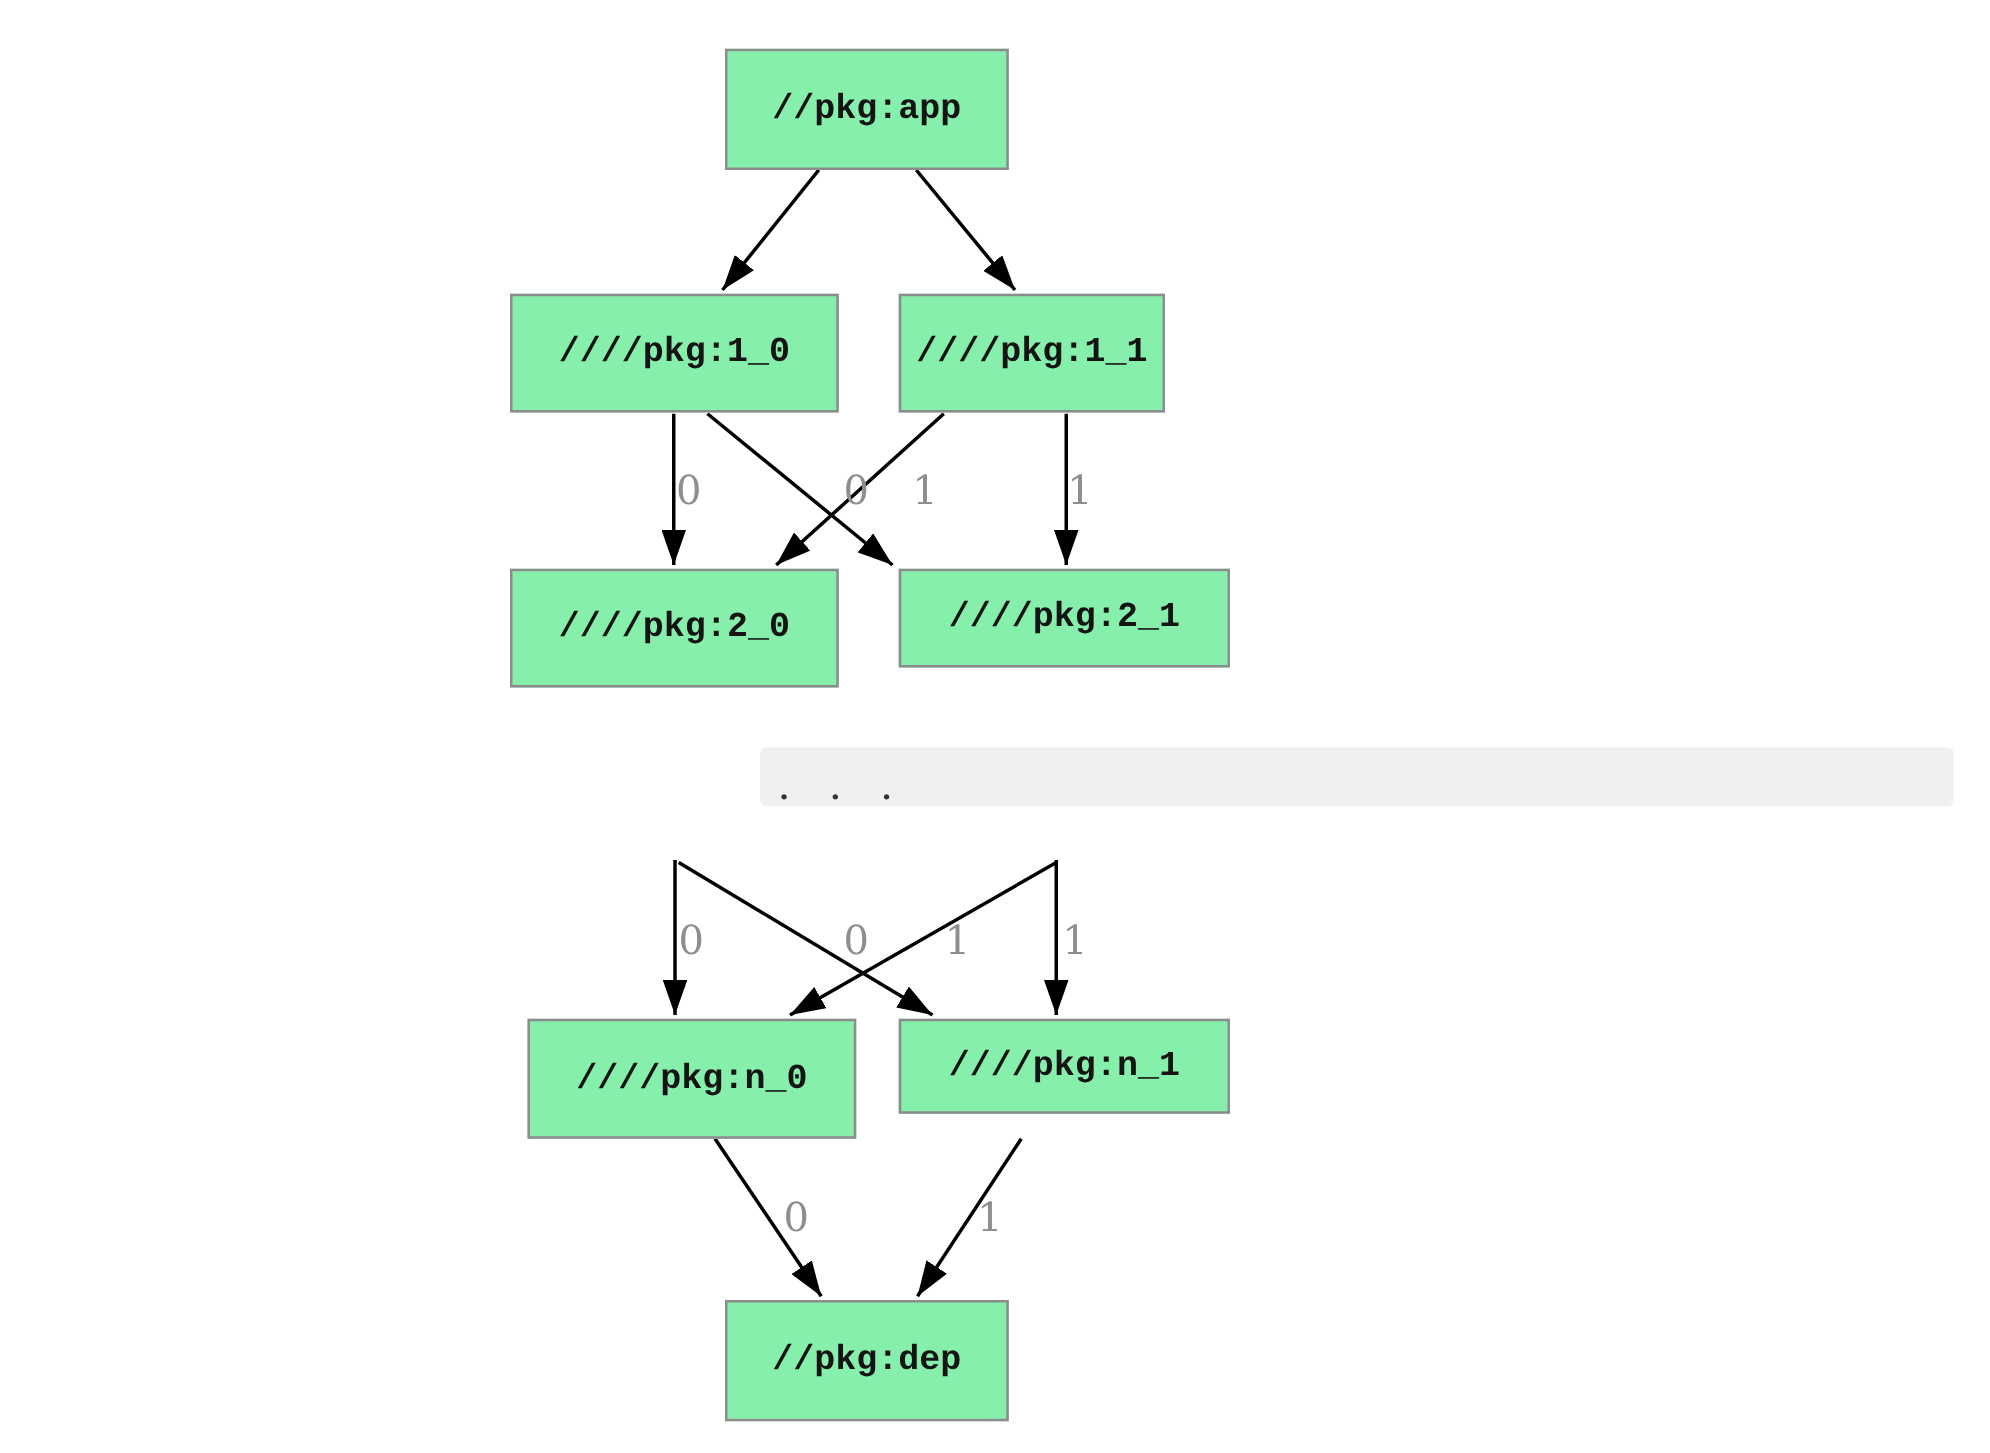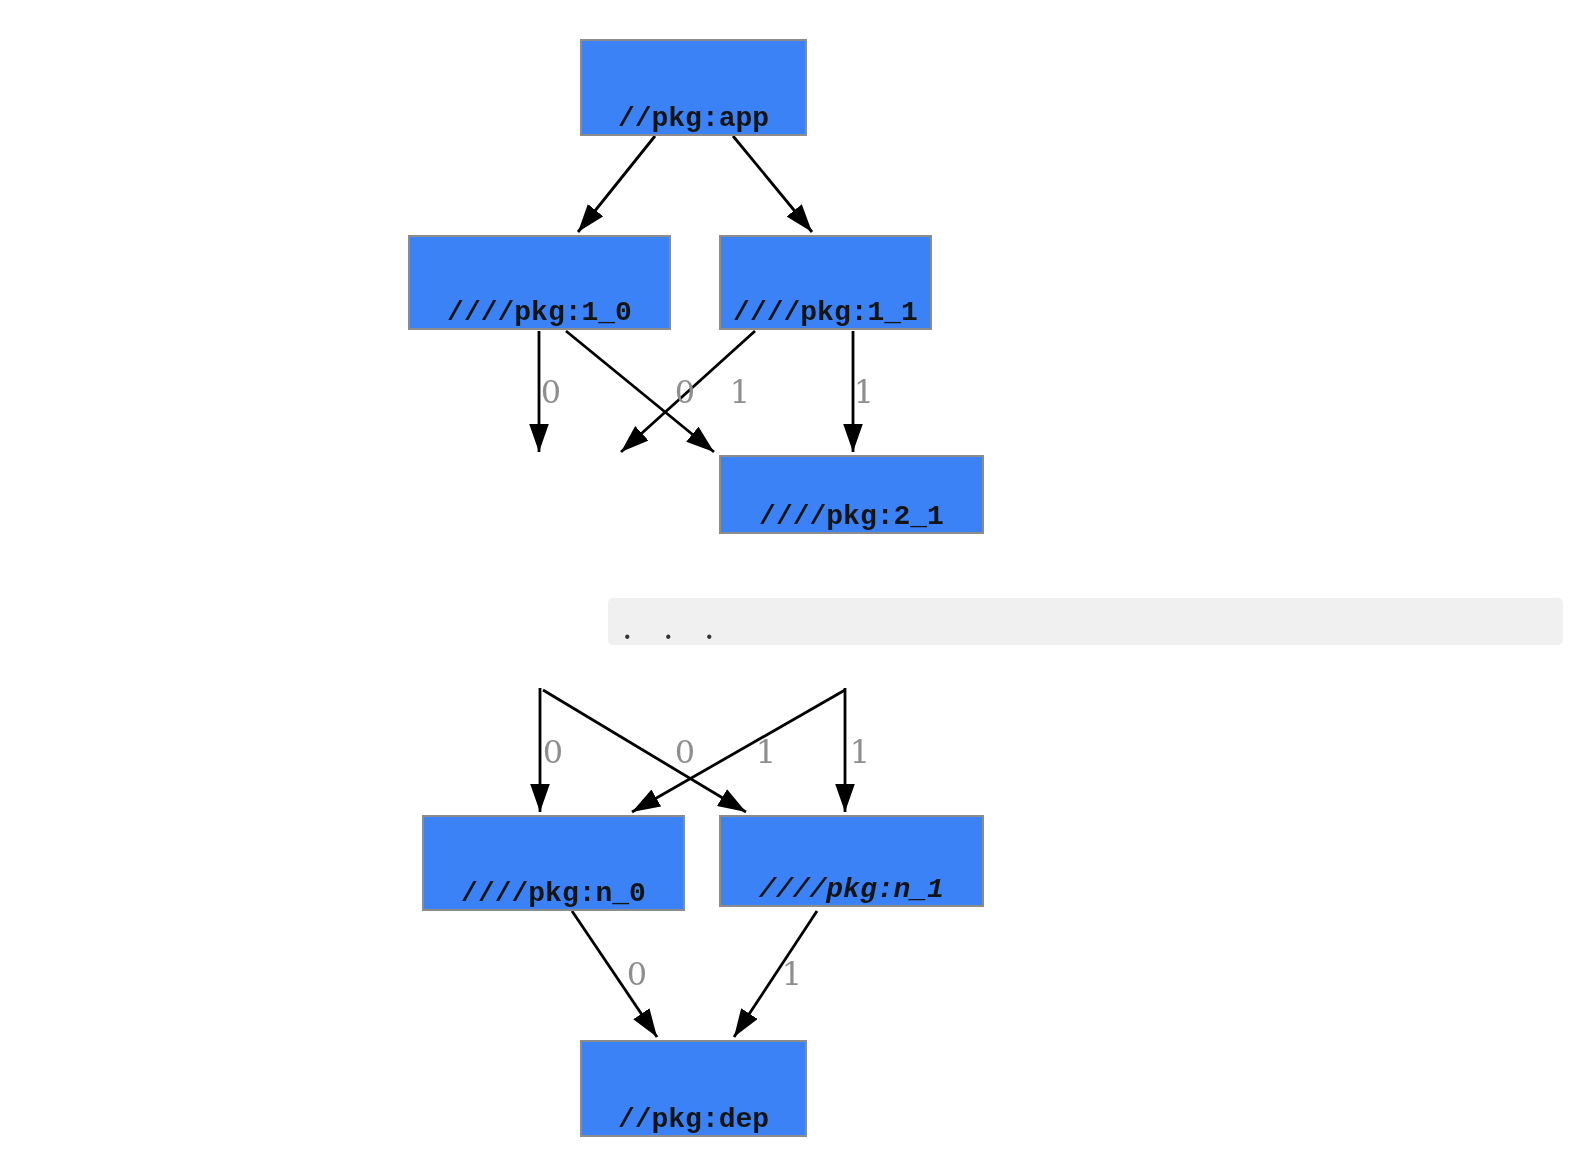--- a/index.html
+++ b/index.html
@@ -17,24 +17,24 @@
   }
   .edges-layer {
     position: absolute;
     left: 0; top: 0;
     width: 1592px;
     height: 1162px;
   }
   .node {
     position: absolute;
     box-sizing: border-box;
-    background: #3b82f6;
+    background: #86efac;
     border: 2.5px solid #8C8C8C;
     display: flex;
-    align-items: flex-end;
+    align-items: center;
     justify-content: center;
     font-family: "Liberation Mono", monospace;
     font-weight: bold;
     font-size: 28px;
     color: #141414;
     white-space: pre;
   }
   .elabel {
     position: absolute;
     transform: translate(-50%, -50%);
@@ -99,32 +99,35 @@
     <span>//pkg:app</span>
   </div>
 
   <div class="node" style="left:408px; top:235px; width:263px; height:95px;">
     <span>////pkg:1_0</span>
   </div>
   <div class="node" style="left:719px; top:235px; width:213px; height:95px;">
     <span>////pkg:1_1</span>
   </div>
 
+  <div class="node" style="left:408px; top:455px; width:263px; height:95px;">
+    <span>////pkg:2_0</span>
+  </div>
   <div class="node" style="left:719px; top:455px; width:265px; height:79px;">
     <span>////pkg:2_1</span>
   </div>
 
   <div class="band">
     <span>. . .</span>
   </div>
 
   <div class="node" style="left:408px; top:815px; width:263px; height:96px;margin-left:14px;">
     <span>////pkg:n_0</span>
   </div>
-  <div class="node" style="left:719px; top:815px; width:265px; height:92px;font-style:italic;">
+  <div class="node" style="left:719px; top:815px; width:265px; height:76px;">
     <span>////pkg:n_1</span>
   </div>
 
   <div class="node" style="left:580px; top:1040px; width:227px; height:97px;">
     <span>//pkg:dep</span>
   </div>
 
   <span class="elabel" style="left:551px; top:392px;">0</span>
   <span class="elabel" style="left:685px; top:392px;">0</span>
   <span class="elabel" style="left:740px; top:392px;">1</span>

